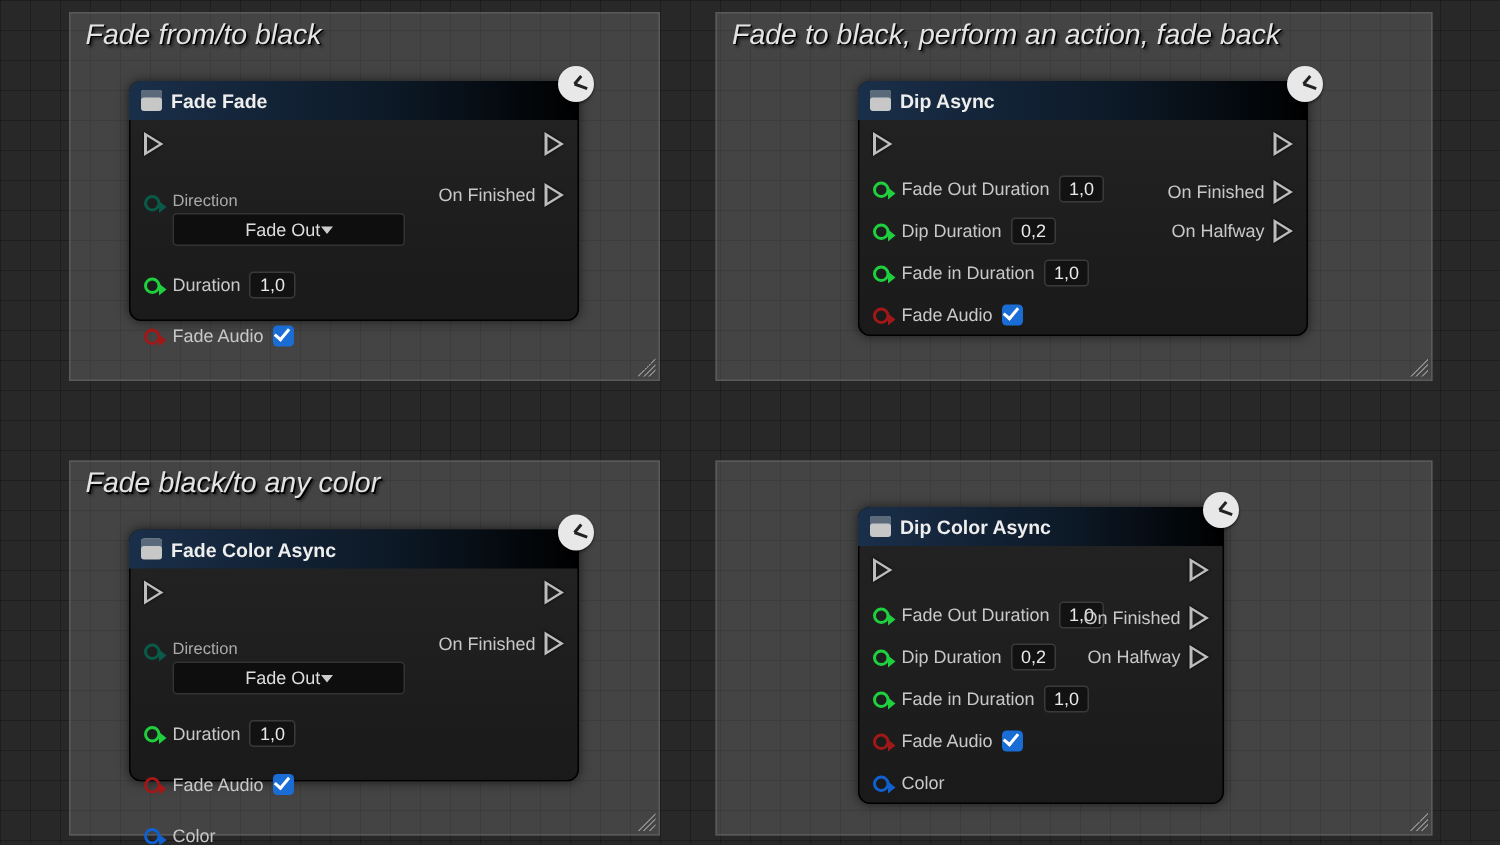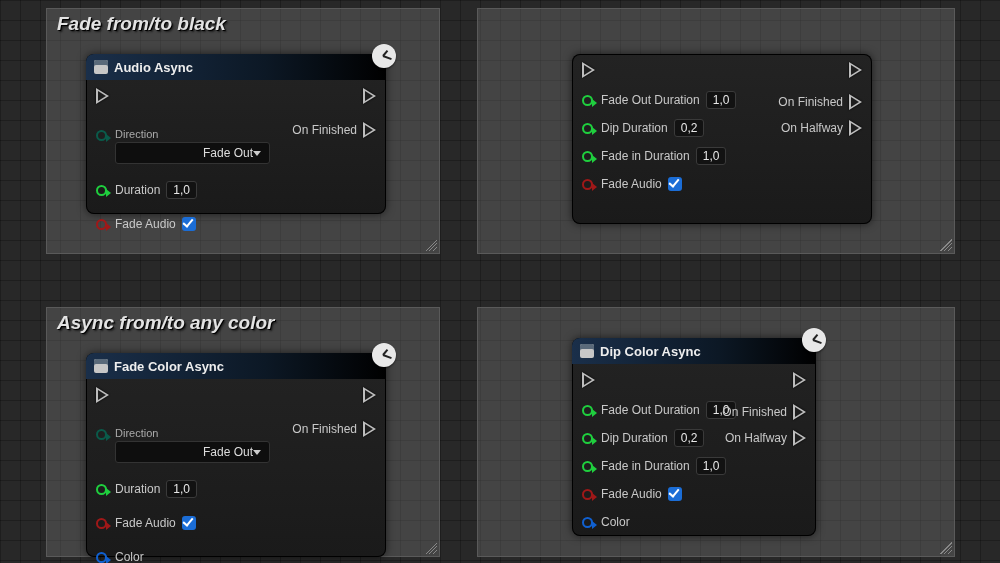--- a/index.html
+++ b/index.html
@@ -26,21 +26,21 @@
   }
   .panel .resize {
     position:absolute; right:2px; bottom:2px; width:12px; height:12px;
     background:
       linear-gradient(135deg, transparent 50%, #888 50%, #888 55%, transparent 55%,
                              transparent 65%, #888 65%, #888 70%, transparent 70%,
                              transparent 80%, #888 80%, #888 85%, transparent 85%);
   }
   .panel-title {
     position:absolute; top:4px; left:10px; right:10px;
-    font-size:19px; font-weight:700; font-style:italic;
+    font-size:19px; font-weight:400; font-style:italic;
     color:#e3e3e3;
     text-shadow: 1px 1px 0 #000, 2px 2px 2px rgba(0,0,0,0.6);
     white-space:nowrap;
   }
 
   .node {
     position:absolute;
     background: linear-gradient(#232323, #1a1a1a);
     border-radius:8px;
     box-shadow: 0 0 8px rgba(0,0,0,0.6), inset 0 0 0 1px #000;
@@ -136,21 +136,21 @@
   .check::after{
     content:""; position:absolute; left:3px; top:0px;
     width:4px; height:8px;
     border-right:2px solid #fff; border-bottom:2px solid #fff;
     transform:rotate(40deg);
   }
   .dropdown {
     margin-top:2px;
     background:#0e0e0e; border:1px solid #333; border-radius:3px;
     height:22px; width:155px;
-    display:flex; align-items:center; justify-content:flex-end;
+    display:flex; align-items:center; justify-content:center;
     padding:0 8px; font-size:12px; color:#ddd;
   }
   .chev {
     width:0;height:0;
     border-left:4px solid transparent;
     border-right:4px solid transparent;
     border-top:5px solid #ccc;
   }
   .right-col {
     position:absolute; right:10px; top:34px;
@@ -163,36 +163,37 @@
 </style>
 </head>
 <body>
 
 <div class="panel" style="left:46px; top:8px; width:394px; height:246px;">
   <div class="panel-title">Fade from/to black</div>
   <div class="resize"></div>
 </div>
 
 <div class="panel" style="left:477px; top:8px; width:478px; height:246px;">
+  <div class="panel-title">Fade to black, perform an action, fade back</div>
   <div class="resize"></div>
 </div>
 
 <div class="panel" style="left:46px; top:307px; width:394px; height:250px;">
-  <div class="panel-title">Async from/to any color</div>
+  <div class="panel-title">Fade black/to any color</div>
   <div class="resize"></div>
 </div>
 
 <div class="panel" style="left:477px; top:307px; width:478px; height:250px;">
   <div class="resize"></div>
 </div>
 
 <div class="node" style="left:86px; top:54px; width:300px; height:160px;">
   <div class="node-header">
     <div class="node-icon"></div>
-    <div class="node-title">Audio Async</div>
+    <div class="node-title">Fade Fade</div>
     <div class="clock"></div>
   </div>
   <div class="node-body">
     <div class="exec-row">
       <div class="exec-pin hollow"></div>
       <div class="exec-pin hollow"></div>
     </div>
     <div class="right-col" style="top:42px;">
       <div class="outrow">
         <span>On Finished</span>
@@ -220,20 +221,25 @@
       <div class="row" style="margin-top:4px;">
         <div class="pin red"></div>
         <span class="label">Fade Audio</span>
         <div class="check"></div>
       </div>
     </div>
   </div>
 </div>
 
 <div class="node" style="left:572px; top:54px; width:300px; height:170px;">
+  <div class="node-header">
+    <div class="node-icon"></div>
+    <div class="node-title">Dip Async</div>
+    <div class="clock"></div>
+  </div>
   <div class="node-body">
     <div class="exec-row">
       <div class="exec-pin hollow"></div>
       <div class="exec-pin hollow"></div>
     </div>
     <div class="right-col" style="top:40px;">
       <div class="outrow">
         <span>On Finished</span>
         <div class="exec-pin hollow"></div>
       </div>
@@ -260,21 +266,21 @@
       </div>
       <div class="row">
         <div class="pin red"></div>
         <span class="label">Fade Audio</span>
         <div class="check"></div>
       </div>
     </div>
   </div>
 </div>
 
-<div class="node" style="left:86px; top:353px; width:300px; height:204px;">
+<div class="node" style="left:86px; top:353px; width:300px; height:168px;">
   <div class="node-header">
     <div class="node-icon"></div>
     <div class="node-title">Fade Color Async</div>
     <div class="clock"></div>
   </div>
   <div class="node-body">
     <div class="exec-row">
       <div class="exec-pin hollow"></div>
       <div class="exec-pin hollow"></div>
     </div>

